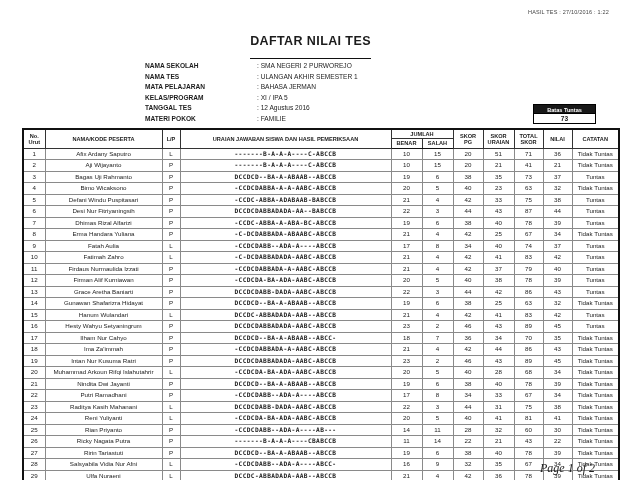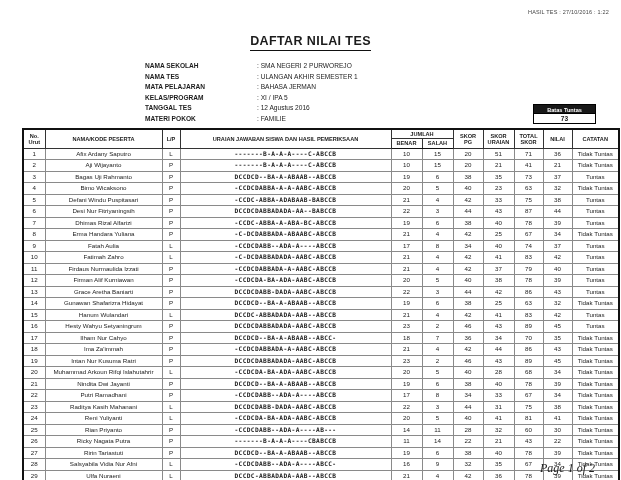--- a/index.html
+++ b/index.html
@@ -4,21 +4,21 @@
 <style>
   * { margin:0; padding:0; box-sizing:border-box; }
   html,body { width:621px; height:480px; background:#ffffff; overflow:hidden; }
   body { font-family:"Liberation Sans", sans-serif; color:#1c1c1c; position:relative; }
   .page { position:absolute; inset:0; background:#fff; }
 
   .header-right { position:absolute; top:9px; right:12px; font-size:5.5px; color:#444; letter-spacing:.2px; }
 
   .title { position:absolute; top:34px; left:0; width:100%; text-align:center;
            font-size:12.5px; font-weight:bold; letter-spacing:.4px; }
-  .title span { border-bottom:1.6px solid #111; padding-bottom:2px; }
+  .title span { border-bottom:1.6px solid #111; padding-bottom:10px; }
 
   .info { position:absolute; left:145px; top:61px; font-size:6.6px; }
   .info-row { display:flex; height:10.6px; line-height:10.6px; }
   .info-label { width:112px; font-weight:bold; }
   .info-value { font-weight:normal; }
 
   .batas { position:absolute; top:104px; right:25px; width:63px; text-align:center; }
   .batas-label { background:#181818; color:#fff; font-size:5.6px; font-weight:bold;
                  height:10px; line-height:10px; border:1px solid #000; }
   .batas-value { border:1px solid #000; border-top:none; height:10px; line-height:10px;

